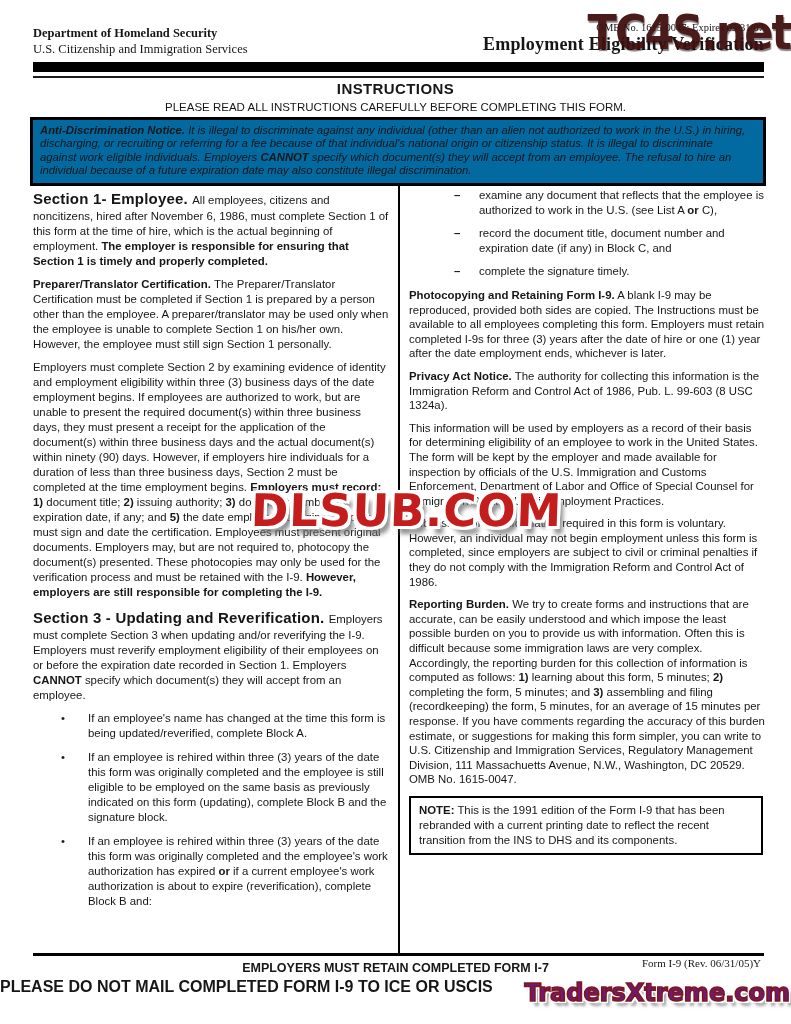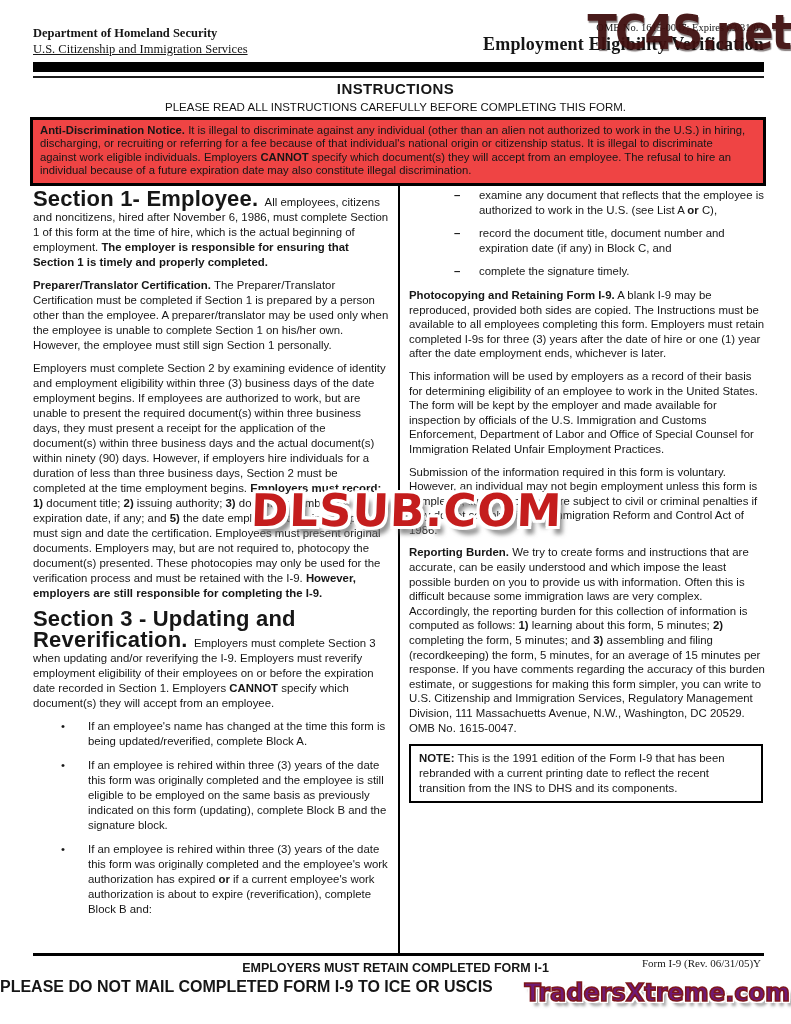--- a/index.html
+++ b/index.html
@@ -5,41 +5,41 @@
   html,body{margin:0;padding:0;}
   body{
     width:791px;height:1024px;position:relative;background:#ffffff;
     font-family:"Liberation Sans",sans-serif;color:#161616;overflow:hidden;
   }
   .serif{font-family:"Liberation Serif",serif;}
 
   
   #dept{position:absolute;left:33px;top:26px;}
   #dept .l1{font-weight:bold;font-size:12.5px;}
-  #dept .l2{font-size:12.5px;margin-top:1px;text-decoration:underline;}
+  #dept .l2{font-size:12.5px;margin-top:1px;}
   #omb{position:absolute;right:27px;top:22px;font-size:10.5px;text-align:right;}
   #form-title{position:absolute;right:27px;top:34px;font-size:18px;font-weight:bold;text-align:right;letter-spacing:.2px;}
   #bar{position:absolute;left:33px;right:27px;top:62px;height:10px;background:#000;}
   #rule1{position:absolute;left:33px;right:27px;top:76px;height:2px;background:#1d1d1d;}
   #ins-title{position:absolute;left:0;right:0;top:80px;text-align:center;font-weight:bold;font-size:15px;letter-spacing:.4px;}
   #ins-sub{position:absolute;left:0;right:0;top:101px;text-align:center;font-size:11.5px;}
 
   
   #notice{position:absolute;left:30px;right:25px;top:117px;border:3px solid #000;
-    padding:4px 16px 5px 7px;font-size:11.3px;line-height:13.4px;background:#ef4444;}
+    padding:4px 16px 5px 7px;font-size:11.3px;line-height:13.4px;background:#0369a1;font-style:italic;}
 
   
   #divider{position:absolute;left:398px;top:186px;width:2px;height:769px;background:#000;}
   #col-left{position:absolute;left:33px;top:189px;width:358px;height:764px;overflow:hidden;
     font-size:11.4px;line-height:15px;}
   #col-right{position:absolute;left:409px;top:188px;width:356px;height:765px;overflow:hidden;
     font-size:11.4px;line-height:14.6px;}
   .para{margin-bottom:8px;}
   .b{font-weight:bold;}
-  .sec{font-weight:bold;font-size:22px;letter-spacing:.2px;line-height:20px;}
+  .sec{font-weight:bold;font-size:15px;letter-spacing:.2px;line-height:20px;}
   .blist{margin-bottom:2px;}
   .brow{display:flex;margin-bottom:9px;}
   .bmark{flex:0 0 27px;}
   .blist.disc .brow{margin-left:28px;}
   .blist.dash .brow{margin-left:45px;}
   .blist.dash .bmark{flex:0 0 25px;font-weight:bold;}
   .btext{flex:1;}
   .note-box{border:2.5px solid #000;padding:5px 8px;margin-top:9px;margin-right:2px;line-height:15px;}
 
   
@@ -112,26 +112,27 @@
       <div class="brow">
         <span class="bmark">–</span>
         <span class="btext"><span>record the document title, document number and expiration date (if any) in Block C, and</span></span>
       </div>
       <div class="brow">
         <span class="bmark">–</span>
         <span class="btext"><span>complete the signature timely.</span></span>
       </div>
     </div>
     <div class="para"><span class="b">Photocopying and Retaining Form I-9.</span><span> A blank I-9 may be reproduced, provided both sides are copied. The Instructions  must be available to all employees completing this form. Employers must retain completed I-9s for three (3) years after the date of hire or one (1) year after the date employment ends, whichever is later.</span></div>
+    <div class="para"><span class="b">Privacy Act Notice.</span><span> The authority for collecting this information is the Immigration Reform and Control Act of 1986, Pub. L. 99-603 (8 USC 1324a).</span></div>
     <div class="para"><span>This information will be used by employers as a record of their basis for determining eligibility of an employee to work in the United States. The form will be kept by the employer and made available for inspection by officials of the U.S. Immigration and Customs Enforcement, Department of Labor and Office of Special Counsel for Immigration Related Unfair Employment Practices.</span></div>
     <div class="para"><span>Submission of the information required in this form is voluntary. However, an individual may not begin employment unless this form is completed, since employers are subject to civil or criminal penalties if they do not comply with the Immigration Reform and Control Act of 1986.</span></div>
     <div class="para"><span class="b">Reporting Burden.</span><span> We try to create forms and instructions that are accurate, can be easily understood and which impose the least possible burden on you to provide us with information. Often this is difficult because some immigration laws are very complex. Accordingly, the reporting burden for this collection of information is computed as follows: </span><span class="b">1)</span><span> learning about this form,  5 minutes; </span><span class="b">2)</span><span> completing the form, 5 minutes; and </span><span class="b">3)</span><span> assembling and filing (recordkeeping) the form, 5 minutes, for an average of 15 minutes per response. If you have comments regarding the accuracy of this burden estimate, or suggestions for making this form simpler, you can write to U.S. Citizenship and Immigration Services, Regulatory Management Division, 111 Massachuetts Avenue,  N.W., Washington, DC 20529. OMB No. 1615-0047.</span></div>
     <div class="note-box"><span class="b">NOTE:</span><span> This is the 1991 edition of the Form I-9 that has been rebranded with a current printing date to reflect the recent transition from the INS to DHS and its components.</span></div>
   </div>
 
 <div id="footer-rule"></div>
-<div id="footer-l1">EMPLOYERS MUST RETAIN COMPLETED FORM I-1</div>
+<div id="footer-l1">EMPLOYERS MUST RETAIN COMPLETED FORM I-7</div>
 <div id="footer-l2">PLEASE DO NOT MAIL COMPLETED FORM I-9 TO ICE OR USCIS</div>
 <div id="form-number" class="serif">Form I-9 (Rev. 06/31/05)Y</div>
 
 <div id="wm-tc4s" class="wm">TC4S.net</div>
 <div id="wm-dlsub" class="wm">DLSUB.COM</div>
 <div id="wm-traders" class="wm">TradersXtreme.com</div>
 
 </body></html>

